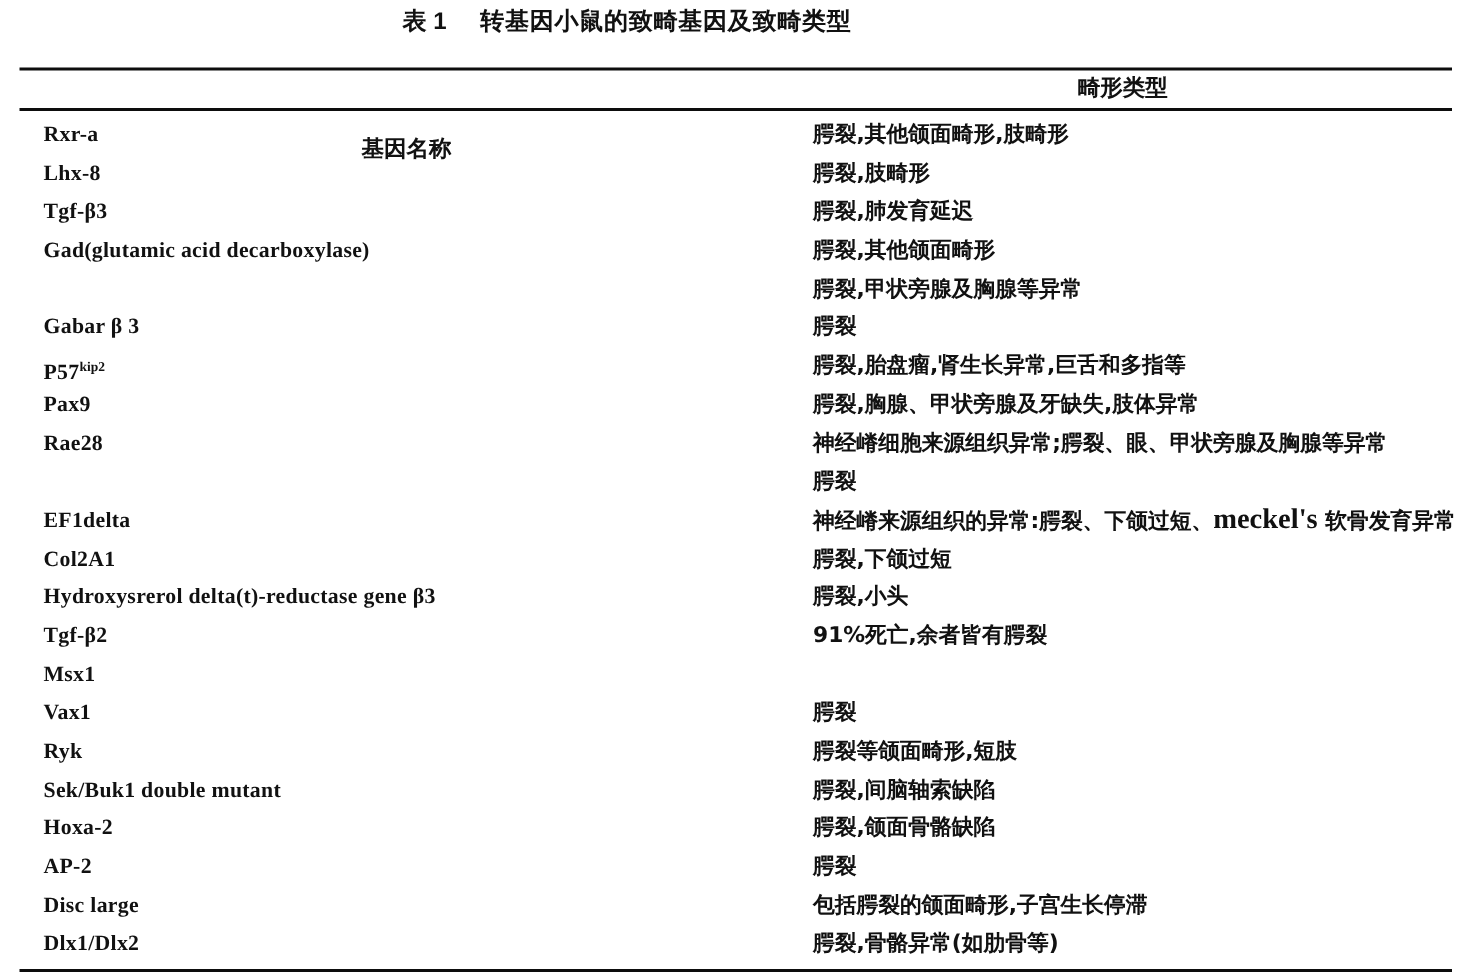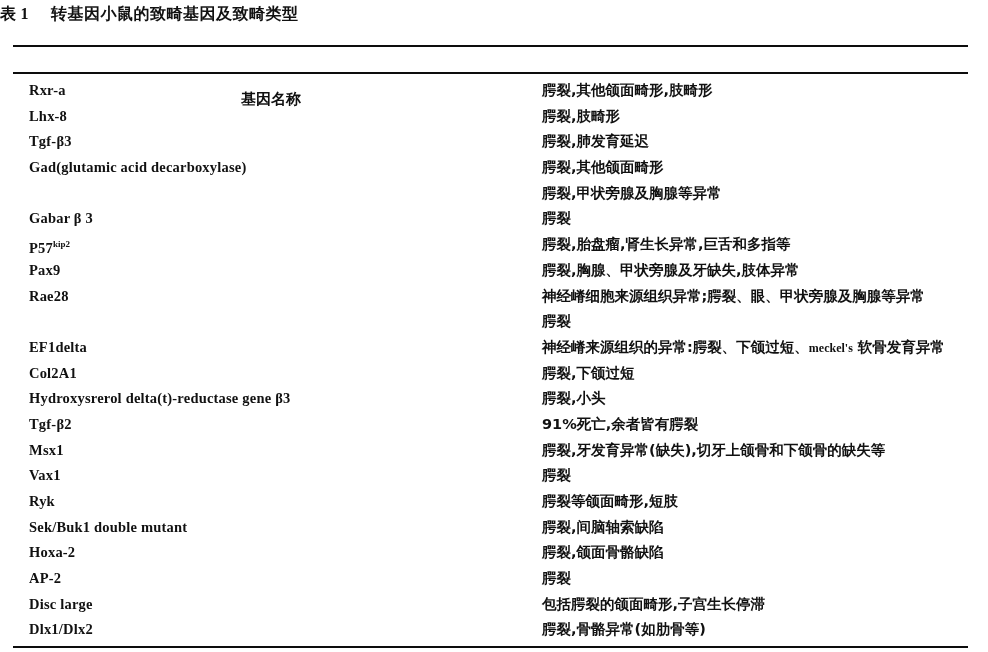--- a/index.html
+++ b/index.html
@@ -23,26 +23,26 @@
     height: 652px;
     box-sizing: border-box;
   }
 
   
   .table-title {
     position: absolute;
     left: 0;
     top: 4px;
     width: 836px;
-    text-align: left;
+    text-align: center;
     font-size: 16px;
     font-weight: bold;
     letter-spacing: 0.5px;
     white-space: nowrap;
-    font-family: Liberation Serif, serif;
+    font-family: Liberation Sans, sans-serif;
   }
   .table-title .tt-label { margin-right: 4px; }
   .table-title .tt-num   { margin-right: 22px; }
 
   
   .rule {
     position: absolute;
     left: 13px;
     width: 955px;
     background: #0d0d0d;
@@ -104,36 +104,37 @@
   }
   .cell-gene sup {
     font-size: 9px;
     font-weight: bold;
     vertical-align: super;
     letter-spacing: 0;
   }
   .cell-malf .latin {
     font-family: "Liberation Serif", "DejaVu Serif", serif;
     font-weight: bold;
-    font-size: 12px;
+    font-size: 19px;
   }
 </style>
 </head>
 <body>
 
 <div class="page">
 
   <div class="table-title">
     <span class="tt-label">表</span><span class="tt-num">1</span><span class="tt-text">转基因小鼠的致畸基因及致畸类型</span>
   </div>
 
   <div class="rule rule-top"></div>
 
   <div class="head-row">
     <div class="head-cell head-gene">基因名称</div>
+    <div class="head-cell head-malf">畸形类型</div>
   </div>
 
   <div class="rule rule-head"></div>
 
   <div class="tbody" id="tbody">
       <div class="row">
         <div class="cell cell-gene">Rxr-a</div>
         <div class="cell cell-malf">腭裂,其他颌面畸形,肢畸形</div>
       </div>
       <div class="row">
@@ -181,21 +182,20 @@
       <div class="row">
         <div class="cell cell-gene">Hydroxysrerol delta(t)-reductase gene β3</div>
         <div class="cell cell-malf">腭裂,小头</div>
       </div>
       <div class="row">
         <div class="cell cell-gene">Tgf-β2</div>
         <div class="cell cell-malf">91%死亡,余者皆有腭裂</div>
       </div>
       <div class="row">
         <div class="cell cell-gene">Msx1</div>
-        <div class="cell cell-malf">腭裂,牙发育异常(缺失),切牙上颌骨和下颌骨的缺失等</div>
       </div>
       <div class="row">
         <div class="cell cell-gene">Vax1</div>
         <div class="cell cell-malf">腭裂</div>
       </div>
       <div class="row">
         <div class="cell cell-gene">Ryk</div>
         <div class="cell cell-malf">腭裂等颌面畸形,短肢</div>
       </div>
       <div class="row">

